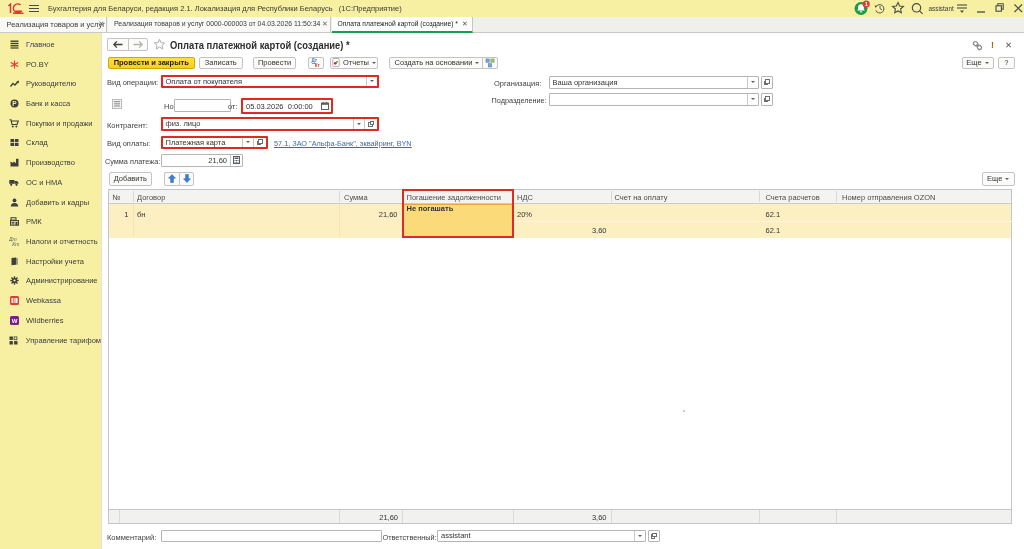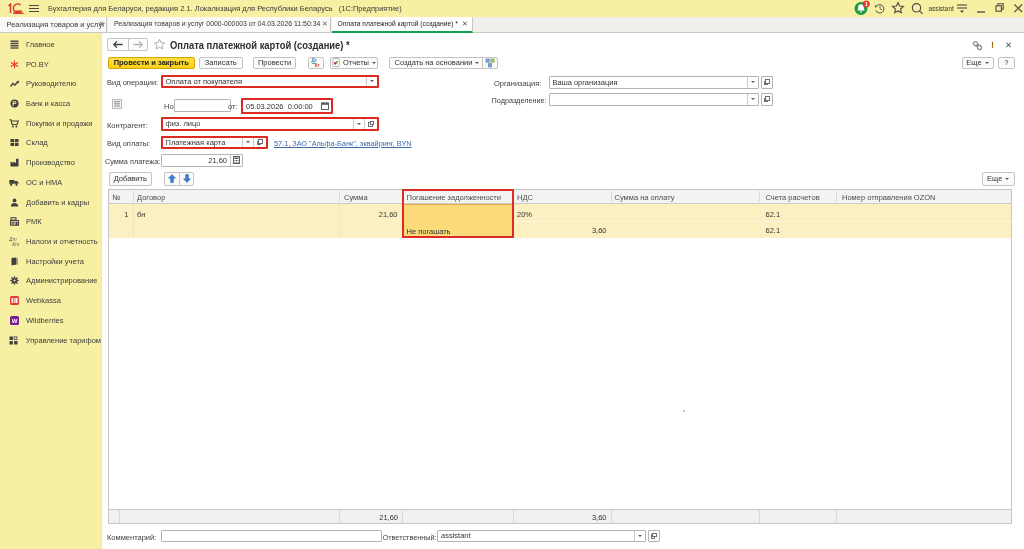--- a/index.html
+++ b/index.html
@@ -449,36 +449,36 @@
 <div class="abs" style="left:339px;top:191px;width:1px;height:11px;background:#d8d8d8;"></div>
 <div class="abs" style="left:611px;top:191px;width:1px;height:11px;background:#d8d8d8;"></div>
 <div class="abs" style="left:759px;top:191px;width:1px;height:11px;background:#d8d8d8;"></div>
 <div class="abs" style="left:836px;top:191px;width:1px;height:11px;background:#d8d8d8;"></div>
 
 <div class="th" style="left:112.5px;top:192.5px;">№</div>
 <div class="th" style="left:137px;top:192.5px;">Договор</div>
 <div class="th" style="left:344px;top:192.5px;">Сумма</div>
 <div class="th" style="left:406.5px;top:192.5px;">Погашение задолженности</div>
 <div class="th" style="left:517px;top:192.5px;">НДС</div>
-<div class="th" style="left:614.5px;top:192.5px;">Сумма на оплату</div>
+<div class="th" style="left:614.5px;top:192.5px;">Счет на оплату</div>
 <div class="th" style="left:765.5px;top:192.5px;">Счета расчетов</div>
 <div class="th" style="left:842px;top:192.5px;">Номер отправления OZON</div>
 
 <div class="abs" style="left:133px;top:204px;width:1px;height:33px;background:#f4e6b4;"></div>
 <div class="abs" style="left:339px;top:204px;width:1px;height:33px;background:#f4e6b4;"></div>
 <div class="abs" style="left:513px;top:220.5px;width:499px;height:1px;background:#fdf6dd;"></div>
 
 <div class="abs" style="left:402px;top:203.5px;width:111.5px;height:34px;background:#fbda79;border:1px solid #e5a93d;"></div>
 
 <div class="abs" style="left:402px;top:189px;width:111.5px;height:48.5px;border:2px solid #de2b26;"></div>
 
 <div class="tc" style="left:108px;top:209.5px;width:20.5px;text-align:right;">1</div>
 <div class="tc" style="left:137px;top:209.5px;">бн</div>
 <div class="tc" style="left:330px;top:209.5px;width:67.5px;text-align:right;">21,60</div>
-<div class="tc" style="left:406.5px;top:227px;">Не погашать</div>
+<div class="tc" style="left:406.5px;top:204px;font-weight:bold;">Не погашать</div>
 <div class="tc" style="left:517px;top:209.5px;">20%</div>
 <div class="tc" style="left:765.5px;top:209.5px;">62.1</div>
 <div class="tc" style="left:540px;top:225.5px;width:66.5px;text-align:right;">3,60</div>
 <div class="tc" style="left:765.5px;top:225.5px;">62.1</div>
 
 <div class="abs" style="left:107.5px;top:509px;width:904.5px;height:15px;background:#f1f1f0;border:1px solid #c6c6c6;"></div>
 <div class="abs" style="left:119px;top:510px;width:1px;height:13px;background:#dadada;"></div>
 <div class="abs" style="left:339px;top:510px;width:1px;height:13px;background:#dadada;"></div>
 <div class="abs" style="left:402px;top:510px;width:1px;height:13px;background:#dadada;"></div>
 <div class="abs" style="left:513px;top:510px;width:1px;height:13px;background:#dadada;"></div>

